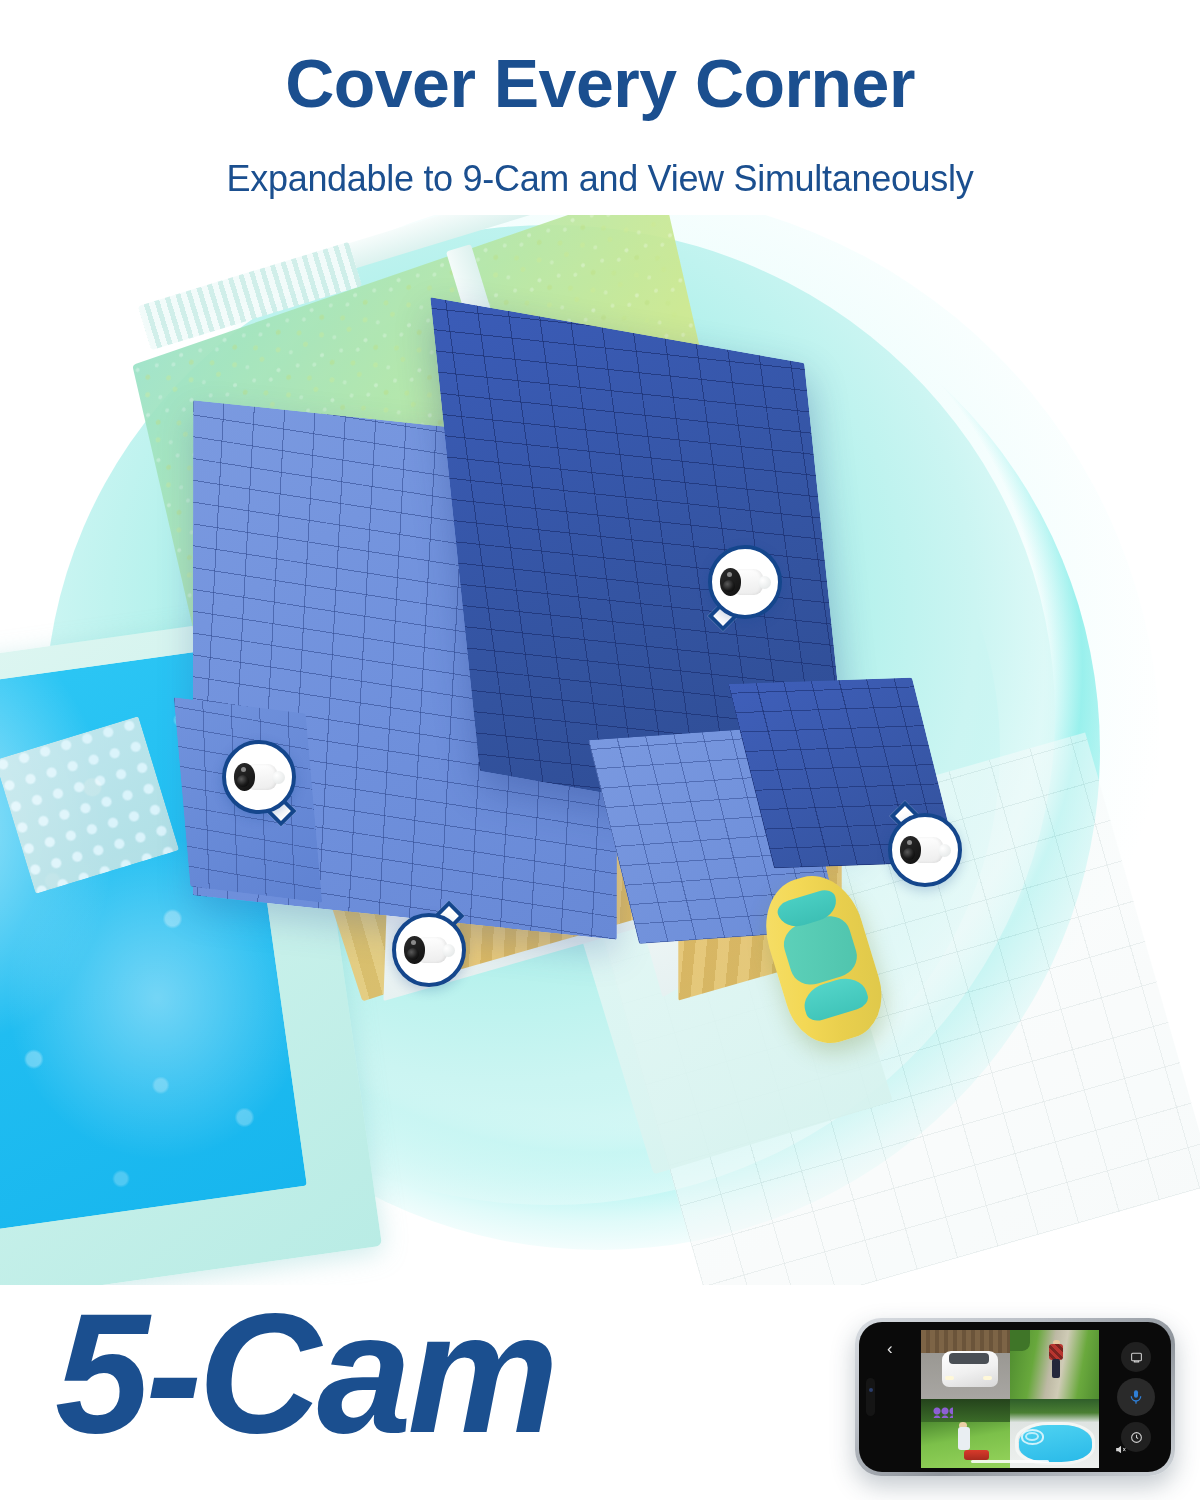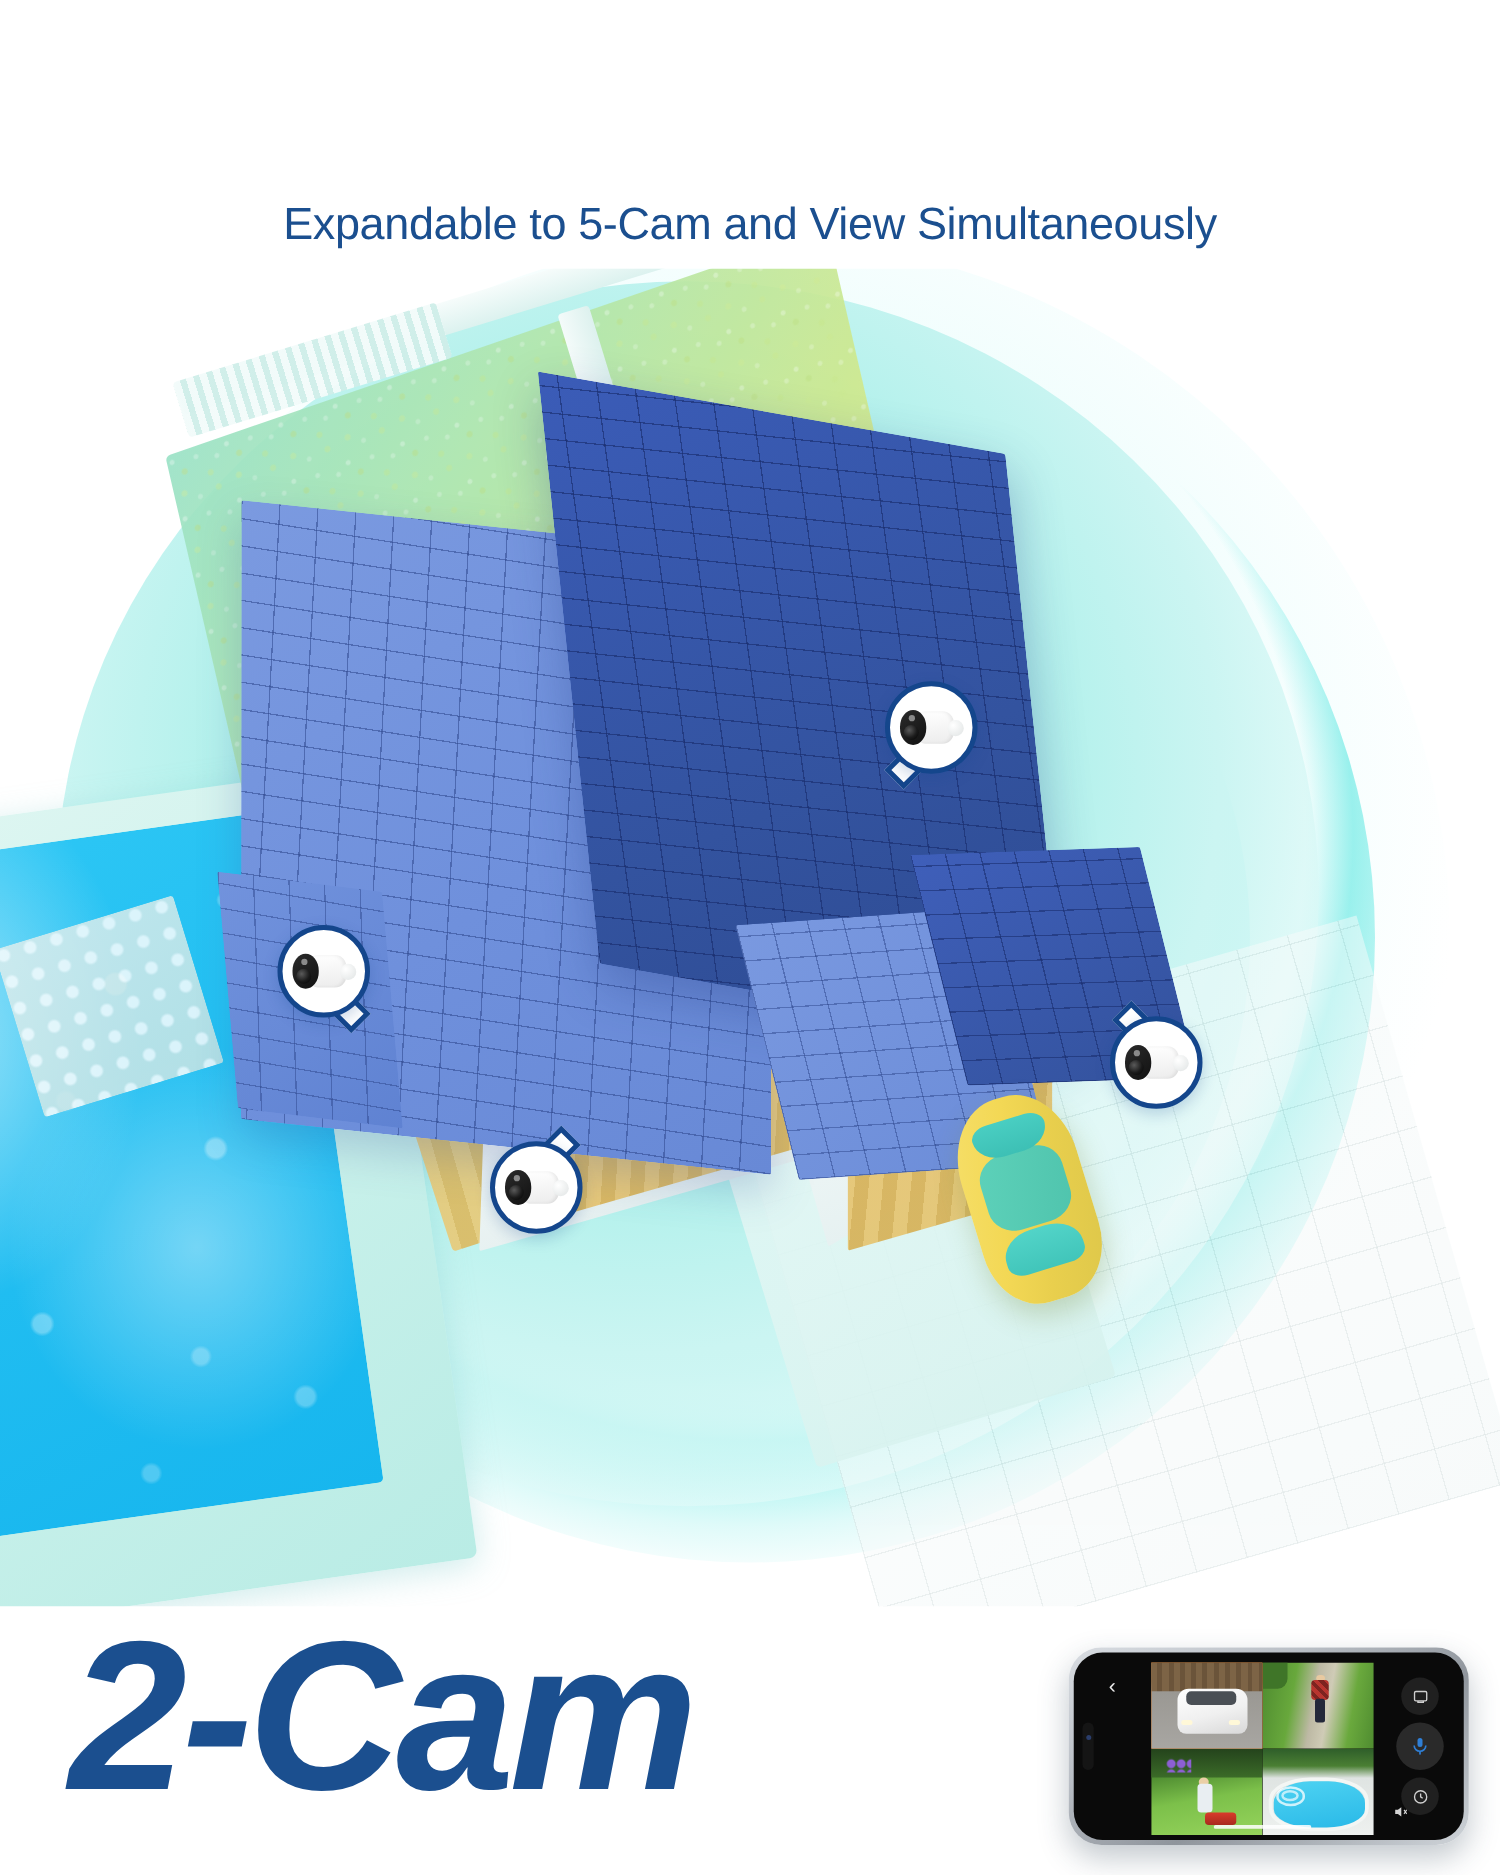--- a/index.html
+++ b/index.html
@@ -429,21 +429,22 @@
   .ctrl.mic { width:38px; height:38px; background:#2a2a2a; }
   .spk { position:absolute; right:44px; bottom:16px; color:#d4d4d4; font-size:11px; }
 
   svg { display:block; }
 </style>
 </head>
 <body>
 
 <div id="stage">
 
-  <div class="subhead">Expandable to 5-Cam and View Simultaneously</div>
+  <h1 class="headline">Cover Every Corner</h1>
+  <div class="subhead">Expandable to 9-Cam and View Simultaneously</div>
 
   <div class="scene">
 
     <div class="ring glow"></div>
     <div class="ring r1"></div>
     <div class="ring r2"></div>
     <div class="ring r3"></div>
 
     <div class="terrain"></div>
 
@@ -534,21 +535,21 @@
           <div class="lens-pod"></div>
           <div class="led"></div>
           <div class="lens"></div>
           <div class="brand"></div>
         </div>
       </div>
     </div>
 
   </div>
 
-  <div class="bigcam">2-Cam</div>
+  <div class="bigcam">5-Cam</div>
 
   <div class="phone">
     <div class="phone-frame">
       <div class="phone-screen">
 
         <div class="dyn-island"></div>
         <div class="back-chevron">‹</div>
 
         <div class="grid">
 

